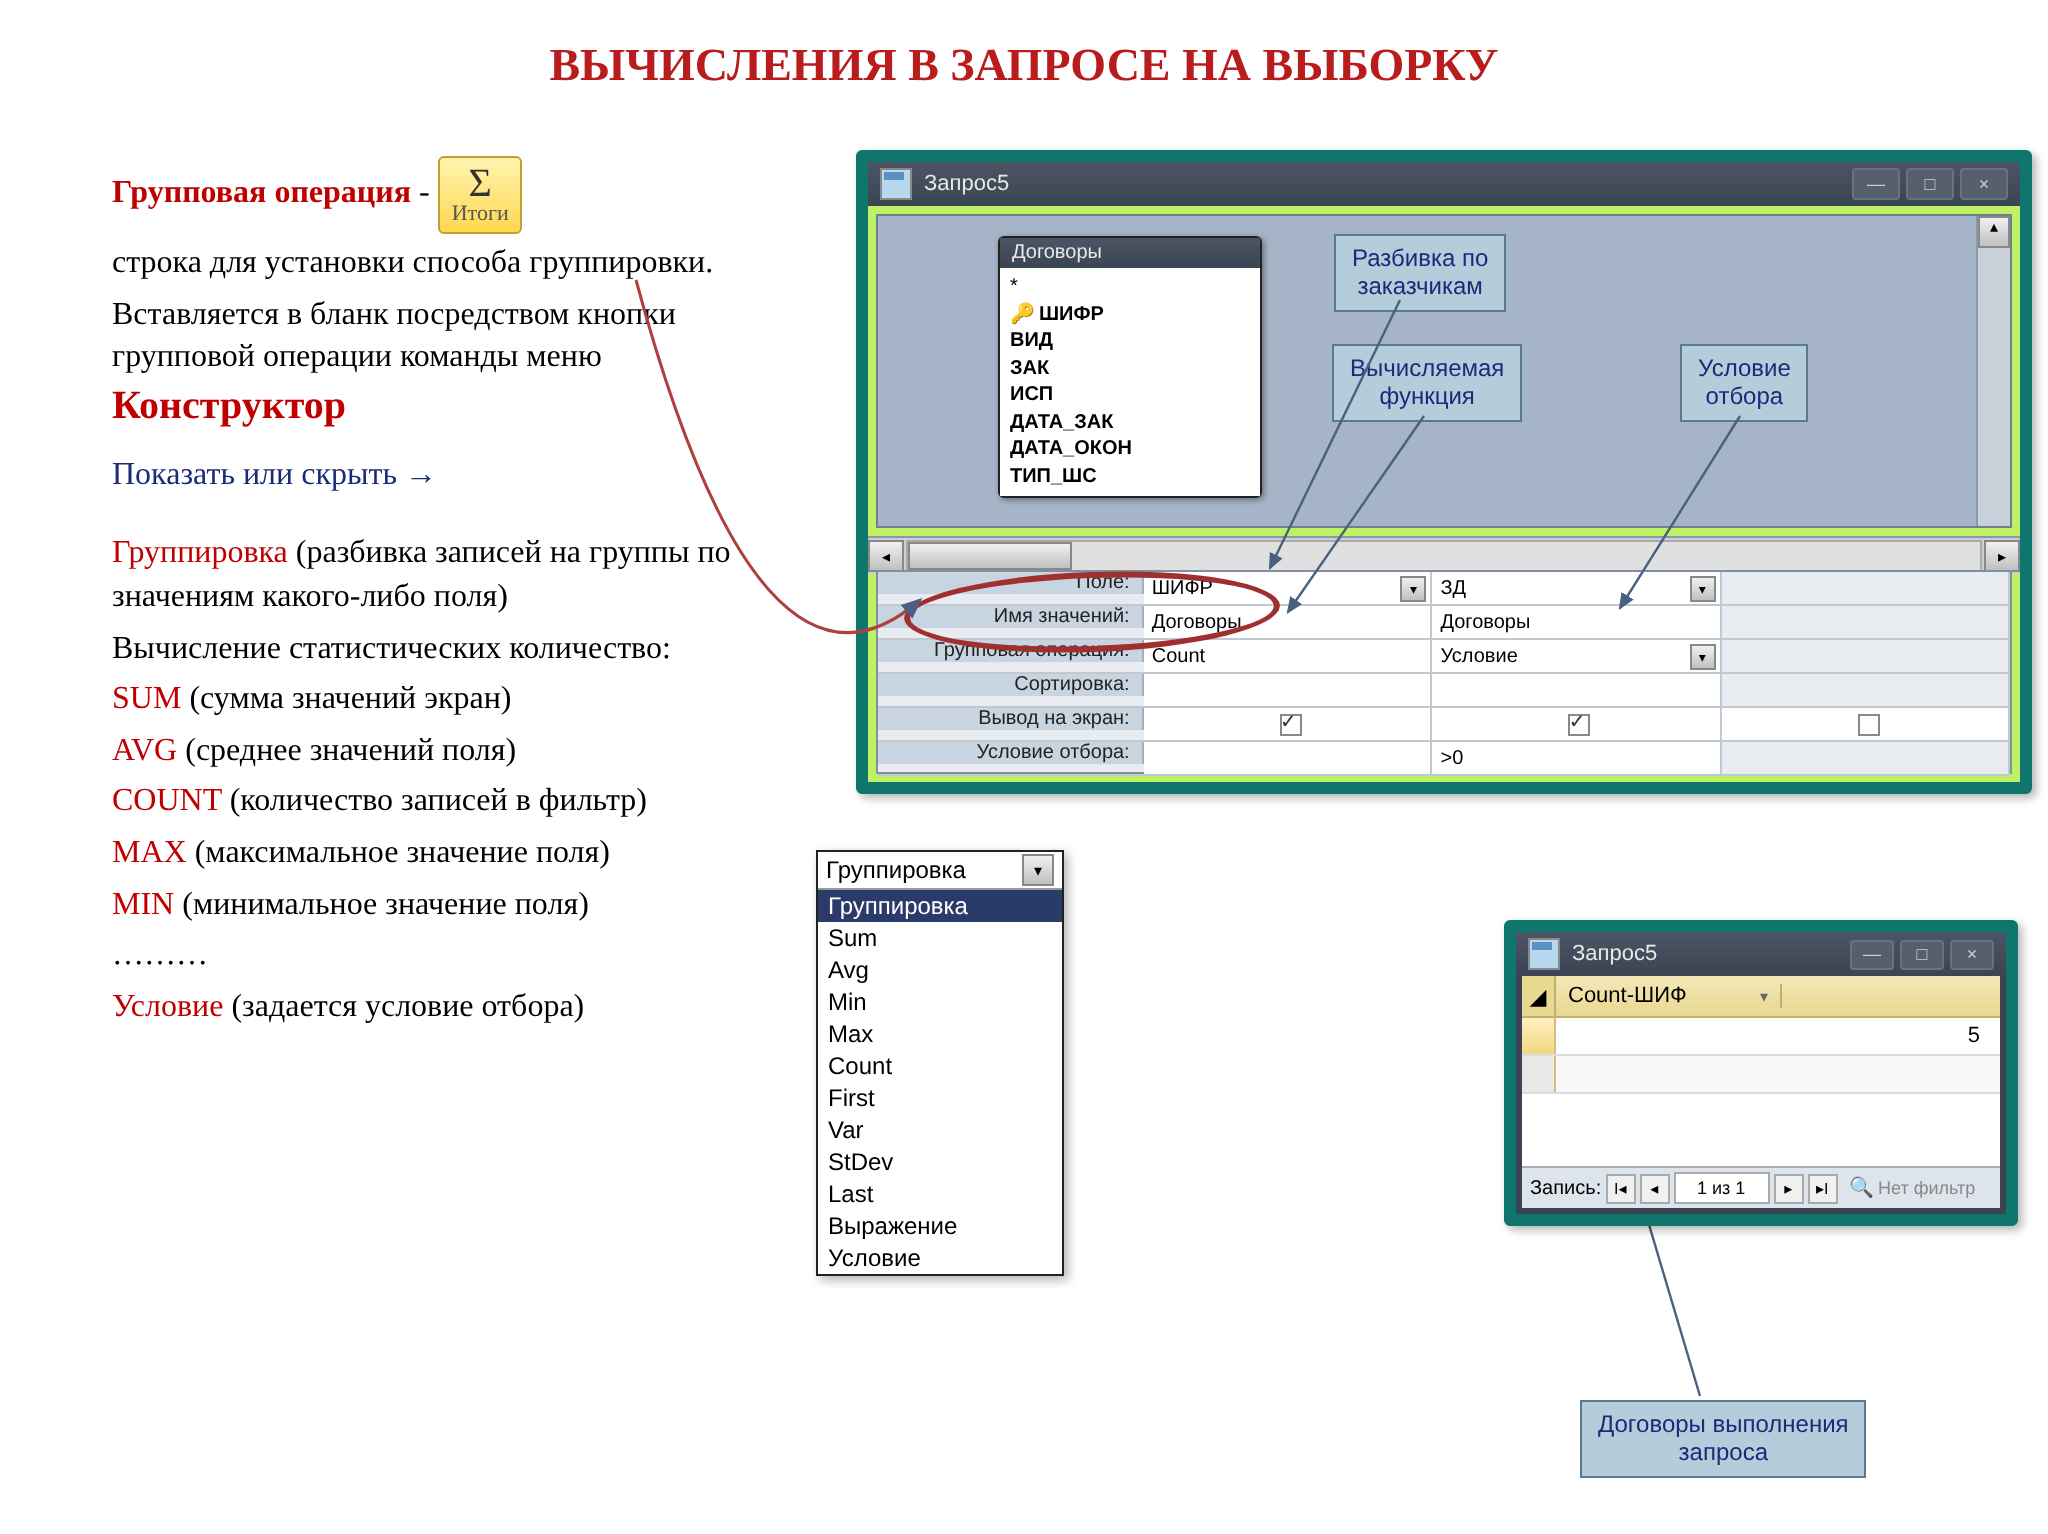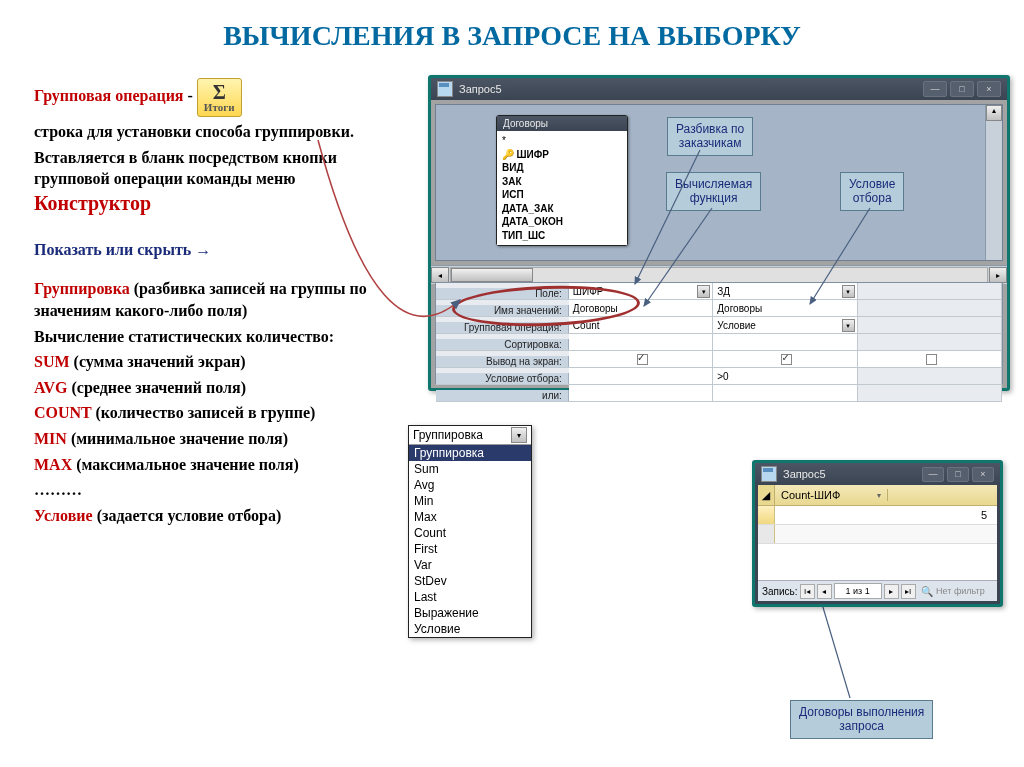--- a/index.html
+++ b/index.html
@@ -1,43 +1,43 @@
 <!DOCTYPE html>
 <html><head>
 <meta charset="utf-8">
 <style>
 body { margin:0; padding:0; background:#fff; font-family:"Times New Roman",serif; width:1024px; height:767px; position:relative; overflow:hidden; }
-.title { position:absolute; top:20px; left:0; right:0; text-align:center; font-size:28px; font-weight:bold; color:#0369a1; }
-.left { position:absolute; left:34px; top:78px; width:350px; font-size:16px; line-height:1.35;font-weight:bold; }
+.title { position:absolute; top:20px; left:0; right:0; text-align:center; font-size:23px; font-weight:bold; color:#b91c1c; }
+.left { position:absolute; left:56px; top:78px; width:350px; font-size:16px; line-height:1.35; }
 .red { color:#c00000; }
 .navy { color:#1a2b7a; }
 .left p { margin:0 0 4px 0; }
 .sigma-btn { display:inline-block; vertical-align:middle; background:linear-gradient(#fff4b0,#ffd750); border:1px solid #c0a030; border-radius:3px; padding:3px 6px; text-align:center; font-size:11px; color:#555; line-height:1; }
 .sigma-btn .sym { font-size:20px; font-family:serif; color:#333; display:block; }
-.win { position:absolute; background:#a3a3a3; border:3px solid #0f766e; border-radius:3px; box-shadow:2px 2px 5px rgba(0,0,0,.3); }
+.win { position:absolute; background:#bef264; border:6px solid #0f766e; border-radius:3px; box-shadow:2px 2px 5px rgba(0,0,0,.3); }
 .titlebar { height:22px; display:flex; align-items:center; padding:0 6px; background:linear-gradient(#4b5563,#3a4452); color:#e8e8e8; font-size:11px; font-family:Arial,sans-serif; }
 .titlebar .wicon { width:14px; height:14px; background:#b8d8f0; border:1px solid #888; margin-right:6px; position:relative; }
 .titlebar .wicon::before{content:"";position:absolute;left:1px;top:1px;width:10px;height:4px;background:#5a90c0;}
 .winbtns { margin-left:auto; display:flex; gap:3px; }
 .winbtns span { width:22px; height:14px; background:#565f6e; border:1px solid #6a7280; border-radius:2px; display:flex; align-items:center; justify-content:center; color:#d0d0d0; font-size:9px; font-family:Arial; }
 .pane { background:#a5b5c7; border:1px solid #708090; margin:4px; position:relative; }
 .field-list { position:absolute; left:60px; top:10px; width:130px; background:#45505e; border:1px solid #222; border-radius:3px; box-shadow:1px 1px 3px rgba(0,0,0,.4); }
 .fl-title { padding:2px 6px; font-size:10px; color:#e8e8e8; background:linear-gradient(#4b5563,#3a4452); font-family:Arial; }
 .fl-body { background:#fff; padding:3px 5px; font-size:10px; font-family:Arial; line-height:1.35; }
 .fl-body div { white-space:nowrap; }
 .key { color:#b8a020; margin-right:2px; }
 .hscroll { height:18px; background:#c8d0da; border-top:1px solid #8899aa; position:relative; display:flex; align-items:center; }
 .hscroll .sbtn { width:16px; height:14px; background:linear-gradient(#f0f0f0,#c0c0c0); border:1px solid #888; font-size:8px; display:flex; align-items:center; justify-content:center; }
 .hscroll .strack { flex:1; background:#e0e0e0; height:14px; border:1px solid #aaa; margin:0 1px; position:relative; }
 .hscroll .thumb { position:absolute; left:0; top:0; bottom:0; width:80px; background:linear-gradient(#f0f0f0,#c0c0c0); border:1px solid #888; }
 
 .callout { position:absolute; background:#b5cdda; border:1px solid #5a7a90; padding:4px 8px; font-size:12px; font-family:Arial; text-align:center; color:#1a2b7a; line-height:1.2; }
 
 .qgrid { position:absolute; background:#e8ecf0; border:1px solid #8090a0; font-family:Arial; font-size:10px; }
-.qrow { display:flex; border-bottom:1px solid #c0c8d0; height:16px; align-items:flex-end; }
+.qrow { display:flex; border-bottom:1px solid #c0c8d0; height:16px; align-items:flex-start; }
 .qlabel { width:130px; text-align:right; padding-right:6px; background:#c8d4e0; border-right:1px solid #a0b0c0; color:#222; }
 .qcell { width:144px; padding-left:4px; border-right:1px solid #c0c8d0; background:#fff; height:100%; display:flex; align-items:center; position:relative; }
 .qcell.grey { background:#e8ecf0; }
 .chk { width:9px; height:9px; border:1px solid #888; background:#fff; margin:auto; position:relative; }
 .chk.on::after { content:"✓"; position:absolute; left:-1px; top:-3px; font-size:10px; color:#333; }
 .dd { position:absolute; right:2px; top:2px; width:11px; height:11px; border:1px solid #888; background:linear-gradient(#f0f0f0,#c0c0c0); font-size:7px; display:flex; align-items:center; justify-content:center; }
 
 .drop { position:absolute; left:408px; top:425px; width:122px; border:1px solid #222; background:#fff; font-family:Arial; font-size:12px; box-shadow:2px 2px 5px rgba(0,0,0,.3); }
 .drop-top { display:flex; align-items:center; border-bottom:1px solid #999; padding:1px 4px; }
 .drop-top .ddown { margin-left:auto; width:14px; height:14px; border:1px solid #888; background:linear-gradient(#f0f0f0,#c0c0c0); font-size:8px; display:flex; align-items:center; justify-content:center; }
@@ -70,28 +70,28 @@
 <div class="left">
   <p>
     <b class="red">Групповая операция</b><span> - </span>
     <span class="sigma-btn">
       <span class="sym">Σ</span>
       <span>Итоги</span>
     </span>
   </p>
   <p>строка для установки способа группировки.</p>
   <p><span>Вставляется в бланк посредством кнопки групповой операции команды меню </span><b class="red" style="font-size:20px">Конструктор</b></p>
-  <p style="margin-top:22px" class="navy">Показать или скрыть →</p>
+  <p style="margin-top:10px" class="navy">Показать или скрыть →</p>
   <p style="margin-top:18px"><span class="red">Группировка</span><span> (разбивка записей на группы по значениям какого-либо поля)</span></p>
   <p>Вычисление статистических количество:</p>
   <p><span class="red">SUM </span><span>(сумма значений экран)</span></p>
   <p><span class="red">AVG </span><span>(среднее значений поля)</span></p>
-  <p><span class="red">COUNT </span><span>(количество записей в группе)</span></p>
+  <p><span class="red">COUNT </span><span>(количество записей в фильтр)</span></p>
+  <p><span class="red">MAX </span><span>(максимальное значение поля)</span></p>
   <p><span class="red">MIN </span><span>(минимальное значение поля)</span></p>
-  <p><span class="red">MAX </span><span>(максимальное значение поля)</span></p>
   <p>………</p>
   <p><span class="red">Условие </span><span>(задается условие отбора)</span></p>
 </div>
 
 <div class="win" style="left:428px; top:75px; width:576px; height:310px;">
   <div class="titlebar">
     <span class="wicon"></span>
     <span>Запрос5</span>
     <div class="winbtns">
       <span>—</span>
@@ -161,26 +161,20 @@
             <div class="chk on"></div>
           </div>
           <div class="qcell" style="justify-content: center;">
             <div class="chk"></div>
           </div>
         </div>
         <div class="qrow">
           <div class="qlabel">Условие отбора:</div>
           <div class="qcell"></div>
           <div class="qcell">&gt;0</div>
-          <div class="qcell grey"></div>
-        </div>
-        <div class="qrow">
-          <div class="qlabel">или:</div>
-          <div class="qcell"></div>
-          <div class="qcell"></div>
           <div class="qcell grey"></div>
         </div>
       </div>
   </div>
 </div>
 
 <div class="redcirc" style="left:452px; top:286px; width:182px; height:34px; transform:rotate(-2deg);"></div>
 
 <div class="callout" style="left:667px; top:117px; white-space:pre-line;">Разбивка по
 заказчикам</div>

